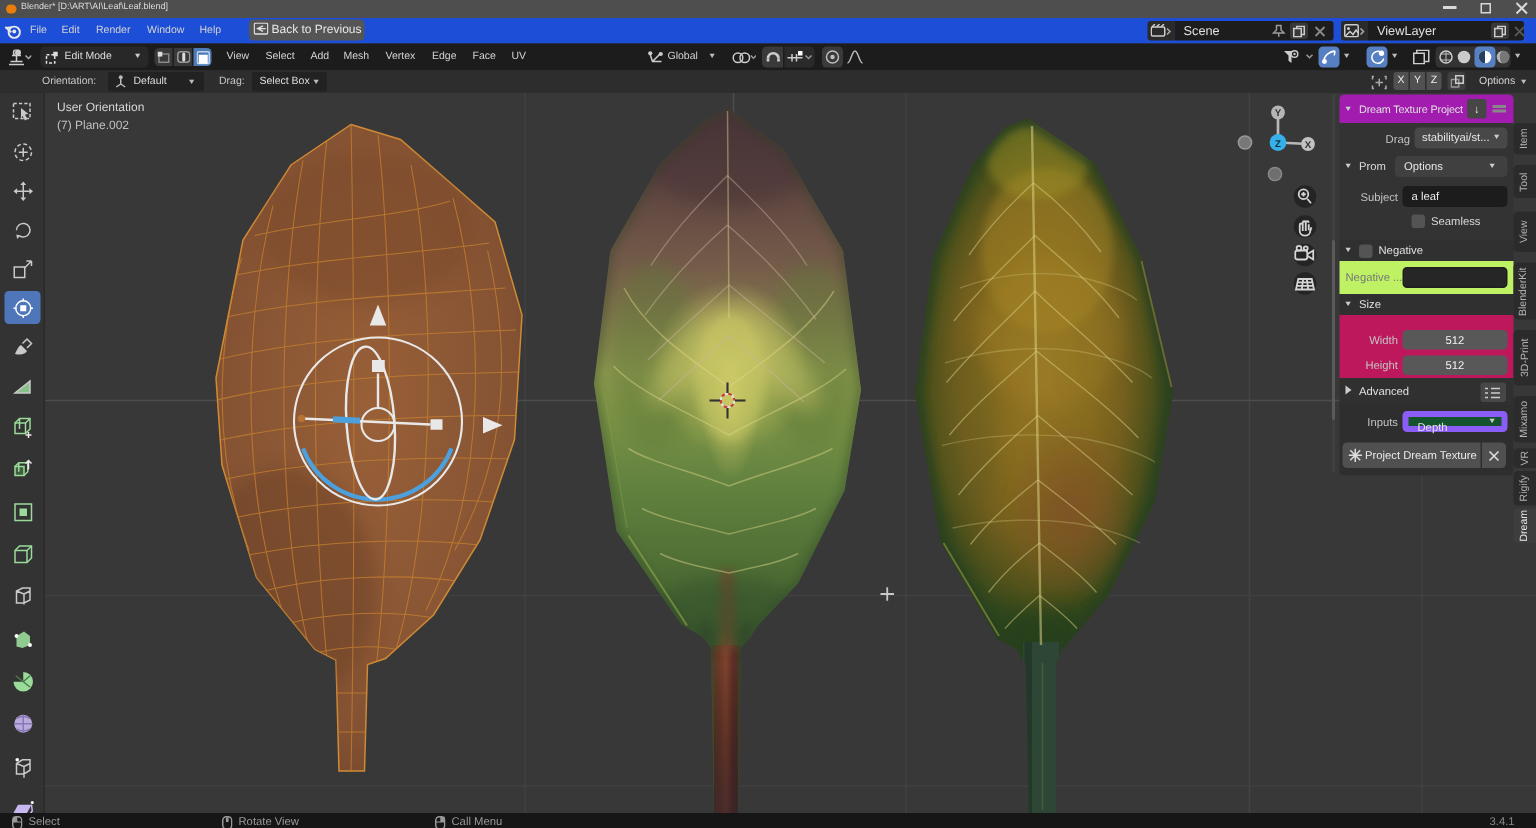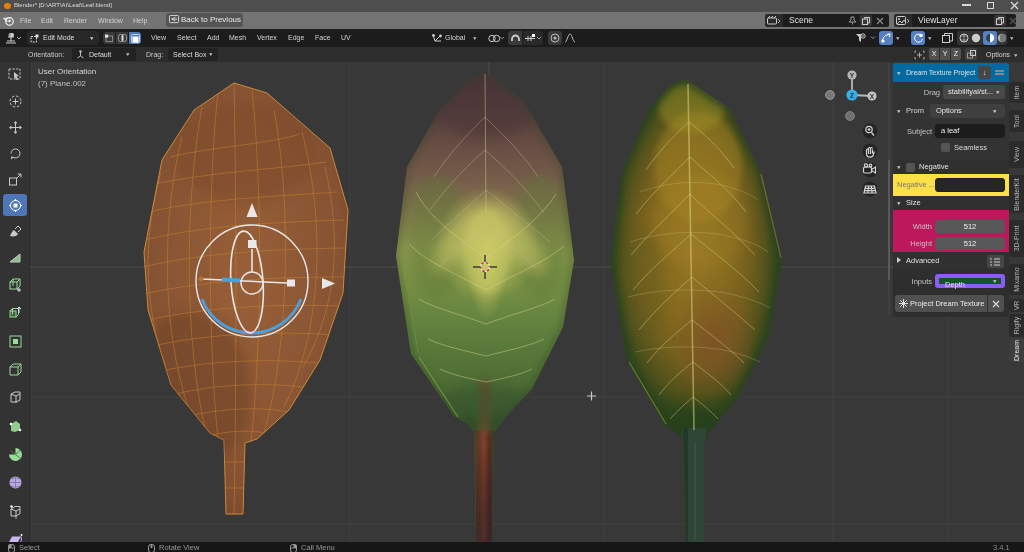--- a/index.html
+++ b/index.html
@@ -1,17 +1,17 @@
 <!DOCTYPE html>
 <html><head><meta charset="utf-8">
 <style>
 *{margin:0;padding:0;box-sizing:border-box}
 html,body{width:1024px;height:552px;overflow:hidden;background:#383838;font-family:"Liberation Sans",sans-serif;}
 #titlebar{position:absolute;left:0;top:0;width:1024px;height:12px;background:#4e4e4e;color:#ddd;font-size:8px}
-#menubar{position:absolute;left:0;top:12px;width:1024px;height:17px;background:#737373;color:#d2d2d2;font-size:7px}
+#menubar{position:absolute;left:0;top:12px;width:1024px;height:17px;background:#1d4ed8;color:#d2d2d2;font-size:7px}
 #headerbar{position:absolute;left:0;top:29px;width:1024px;height:18px;background:#1c1c1c;color:#d2d2d2;font-size:7px}
 #toolsettings{position:absolute;left:0;top:47px;width:1024px;height:15px;background:#2d2d2d;color:#c8c8c8;font-size:7px}
 #toolbar{position:absolute;left:0;top:62px;width:30px;height:480px;background:#333333;border-right:1px solid #2a2a2a}
 #statusbar{position:absolute;left:0;top:542px;width:1024px;height:10px;background:#161616;color:#999;font-size:7.5px}
 #viewport{position:absolute;left:30px;top:62px;width:994px;height:480px}
 .mi{position:absolute;top:0;height:17px;line-height:17px}
 .hmenu{position:absolute;top:0;height:18px;line-height:18px}
 #sidebar{position:absolute;left:893px;top:63px;width:116px;background:#2e2e2e;font-size:7.5px;color:#cfcfcf}
 .row{position:absolute;left:0;width:116px}
 .lbl{position:absolute;text-align:right;color:#c3c3c3}
@@ -489,21 +489,21 @@
     <path d="M835.5,124 h9 l1.5,7 h-12 Z M838.8,124 l-1,7 m3.4,-7 l1,7 M834.8,126.3 h10.4 M834.3,128.6 h11.4"></path>
   </g>
 
 </svg>
 <div style="position:absolute;left:38px;top:67px;font-size:8px;color:#d6d6d6">User Orientation</div>
 <div style="position:absolute;left:38px;top:79px;font-size:8px;color:#c0c0c0">(7) Plane.002</div>
 
 <div style="position:absolute;left:888px;top:63px;width:2px;height:252px;background:#404040"></div>
 <div style="position:absolute;left:888px;top:160px;width:2px;height:120px;background:#5a5a5a;border-radius:1px"></div>
 <div id="sidebar">
-  <div class="row" style="top:0;height:19px;background:#0369a1;border-radius:3px 3px 0 0">
+  <div class="row" style="top:0;height:19px;background:#a21caf;border-radius:3px 3px 0 0">
     <span class="caret" style="position:absolute;left:4px;top:0;height:19px;line-height:19px;color:#ccc;font-size:7px">▾</span>
     <span style="position:absolute;left:13px;top:0;height:19px;line-height:19px;color:#e0e0e0;font-size:7.2px;letter-spacing:-0.1px">Dream Texture Project</span>
     <span style="position:absolute;left:85px;top:3px;width:13px;height:13px;background:#464646;border-radius:2px;text-align:center;line-height:13px;color:#e8e8e8">↓</span>
     <span style="position:absolute;left:102px;top:7px;width:9px;height:1.5px;background:#888"></span>
     <span style="position:absolute;left:102px;top:10px;width:9px;height:1.5px;background:#888"></span>
   </div>
   <div class="row" style="top:19px;height:78px;background:#333333">
     <span class="lbl" style="left:0;top:6px;width:47px">Drag</span>
     <span class="dd" style="left:50px;top:3px;width:62px;height:14px;background:#484848;line-height:14px;padding-left:5px">stabilityai/st...</span>
     <span class="caret" style="position:absolute;left:103px;top:3px;height:14px;line-height:14px;color:#ccc;font-size:7px">▾</span>
@@ -514,21 +514,21 @@
     <span class="lbl" style="left:0;top:45px;width:39px">Subject</span>
     <span class="dd" style="left:42px;top:42px;width:70px;height:14px;background:#1c1c1c;line-height:14px;padding-left:6px;color:#f0f0f0">a leaf</span>
     <span style="position:absolute;left:48px;top:61px;width:9px;height:9px;background:#545454;border-radius:2px"></span>
     <span style="position:absolute;left:61px;top:59px;height:14px;line-height:14px;color:#dadada">Seamless</span>
   </div>
   <div class="row" style="top:97px;height:14px;background:#303030">
     <span class="caret" style="position:absolute;left:4px;top:0;height:14px;line-height:14px;color:#ccc;font-size:7px">▾</span>
     <span style="position:absolute;left:13px;top:2.5px;width:9px;height:9px;background:#545454;border-radius:2px"></span>
     <span style="position:absolute;left:26px;top:0;height:14px;line-height:14px;color:#e0e0e0">Negative</span>
   </div>
-  <div class="row" style="top:111px;height:22px;background:#fde047">
+  <div class="row" style="top:111px;height:22px;background:#bef264">
     <span style="position:absolute;left:4px;top:4px;height:14px;line-height:14px;color:#777">Negative ...</span>
     <span class="dd" style="left:42px;top:4px;width:70px;height:14px;background:#262626;border:1px solid #1e1e1e"></span>
   </div>
   <div class="row" style="top:133px;height:14px;background:#303030">
     <span class="caret" style="position:absolute;left:4px;top:0;height:14px;line-height:14px;color:#ccc;font-size:7px">▾</span>
     <span style="position:absolute;left:13px;top:0;height:14px;line-height:14px;color:#e0e0e0">Size</span>
   </div>
   <div class="row" style="top:147px;height:42px;background:#be185d">
     <span class="lbl" style="left:0;top:12px;width:39px">Width</span>
     <span class="dd" style="left:42px;top:10px;width:70px;height:13px;background:#585858;line-height:13px;text-align:center;color:#f2f2f2">512</span>

